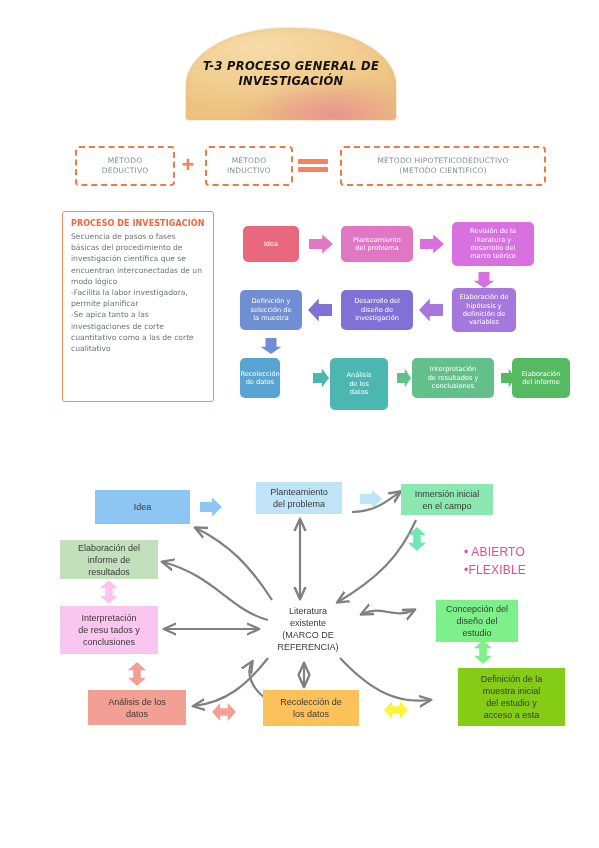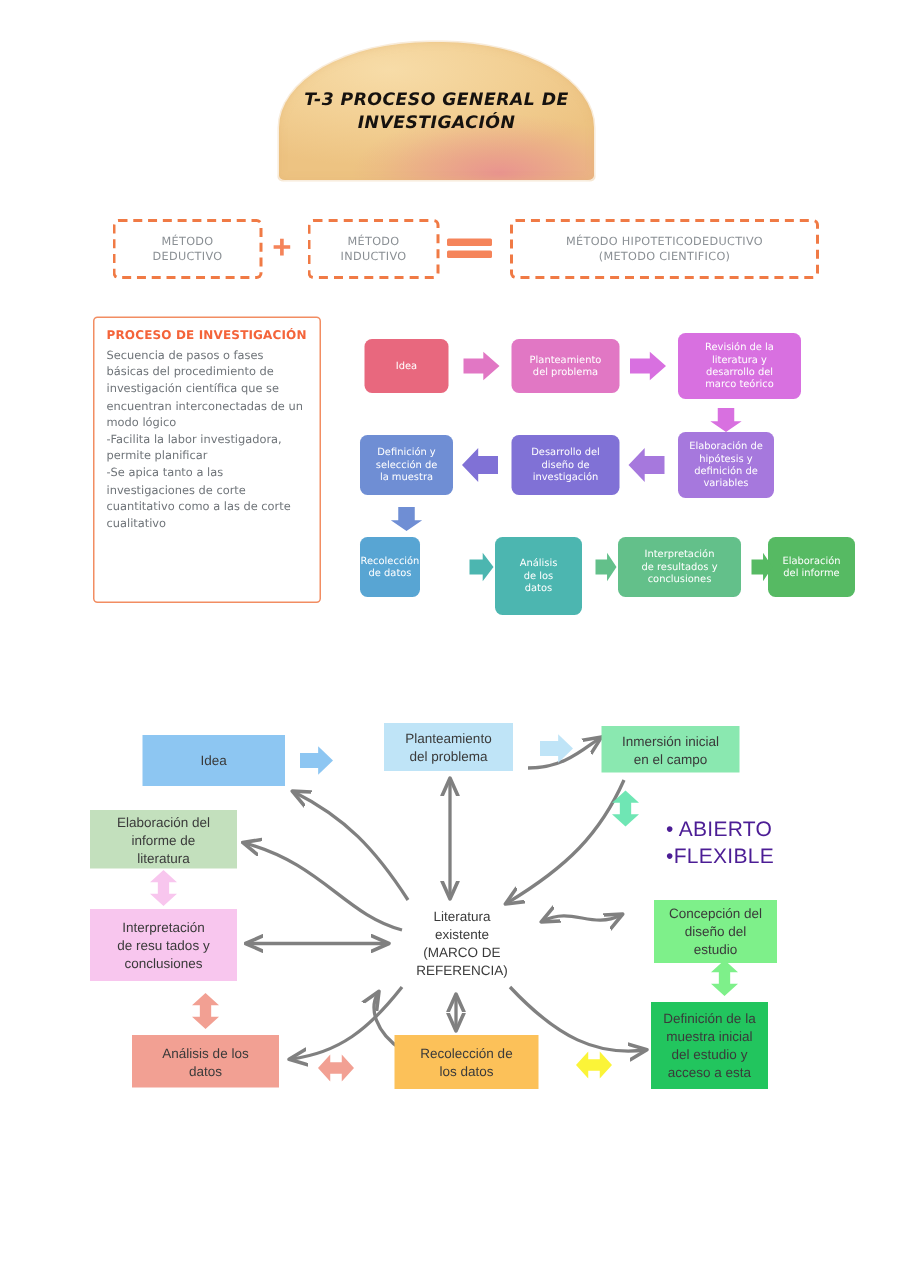--- a/index.html
+++ b/index.html
@@ -50,22 +50,22 @@
   .fbox{position:absolute;border-radius:5px;color:#ffffff;
      display:flex;align-items:center;justify-content:center;text-align:center;
      font-size:6.6px;line-height:8.4px;padding:2px;box-sizing:border-box;
      font-family:"DejaVu Sans",sans-serif;}
   .mbox{position:absolute;display:flex;align-items:center;justify-content:center;
      text-align:center;font-size:9px;line-height:12px;color:#3a3a3a;
      padding:2px;box-sizing:border-box;font-family:"Liberation Sans",sans-serif;}
   #center-node{position:absolute;left:262px;top:600px;width:92px;height:58px;
      display:flex;align-items:center;justify-content:center;text-align:center;
      font-size:9px;line-height:12px;color:#3a3a3a;white-space:pre-line;}
-  #legend{position:absolute;left:444px;top:543px;font-size:14px;line-height:18px;
-     color:#4c1d95;letter-spacing:.2px;}
+  #legend{position:absolute;left:464px;top:543px;font-size:12px;line-height:18px;
+     color:#ec4899;letter-spacing:.2px;}
   #legend div{white-space:nowrap;}
   svg.arrows{position:absolute;left:0;top:0;width:599px;height:848px;overflow:visible;pointer-events:none;}
 </style>
 </head>
 <body>
 
 <div class="page">
 
   <div id="banner">
     <div class="dome"></div>
@@ -153,32 +153,32 @@
       <path d="M 340 658 C 372 692 398 704 430 700" fill="none" stroke="#808080" stroke-width="2.2" marker-end="url(#ah)"></path>
     </svg>
 
   <div class="mbox" id="n0" style="white-space: pre-line; left: 95px; top: 490px; width: 95px; height: 34px; background: rgb(141, 198, 242);">Idea</div>
   <div class="mbox" id="n1" style="white-space: pre-line; left: 256px; top: 482px; width: 86px; height: 32px; background: rgb(191, 228, 247);">Planteamiento
 del problema</div>
   <div class="mbox" id="n2" style="white-space: pre-line; left: 401px; top: 484px; width: 92px; height: 31px; background: rgb(138, 232, 176);">Inmersión inicial
 en el campo</div>
   <div class="mbox" id="n3" style="white-space: pre-line; left: 60px; top: 540px; width: 98px; height: 39px; background: rgb(195, 224, 189);">Elaboración del
 informe de
-literatura</div>
+resultados</div>
   <div class="mbox" id="n4" style="white-space: pre-line; left: 60px; top: 606px; width: 98px; height: 48px; background: rgb(248, 198, 238);">Interpretación
 de resu tados y
 conclusiones</div>
   <div class="mbox" id="n5" style="white-space: pre-line; left: 88px; top: 690px; width: 98px; height: 35px; background: rgb(242, 160, 147);">Análisis de los
 datos</div>
   <div class="mbox" id="n6" style="white-space: pre-line; left: 263px; top: 690px; width: 96px; height: 36px; background: rgb(252, 193, 89);">Recolección de
 los datos</div>
   <div class="mbox" id="n7" style="white-space: pre-line; left: 436px; top: 600px; width: 82px; height: 42px; background: rgb(126, 240, 138);">Concepción del
 diseño del
 estudio</div>
-  <div class="mbox" id="n8" style="white-space: pre-line; left: 434px; top: 668px; width: 78px; height: 58px; background: #22c55e;">Definición de la
+  <div class="mbox" id="n8" style="white-space: pre-line; left: 458px; top: 668px; width: 107px; height: 58px; background: #84cc16;">Definición de la
 muestra inicial
 del estudio y
 acceso a esta</div>
 
   <div id="center-node">Literatura
 existente
 (MARCO DE
 REFERENCIA)</div>
 
   <div id="legend">

